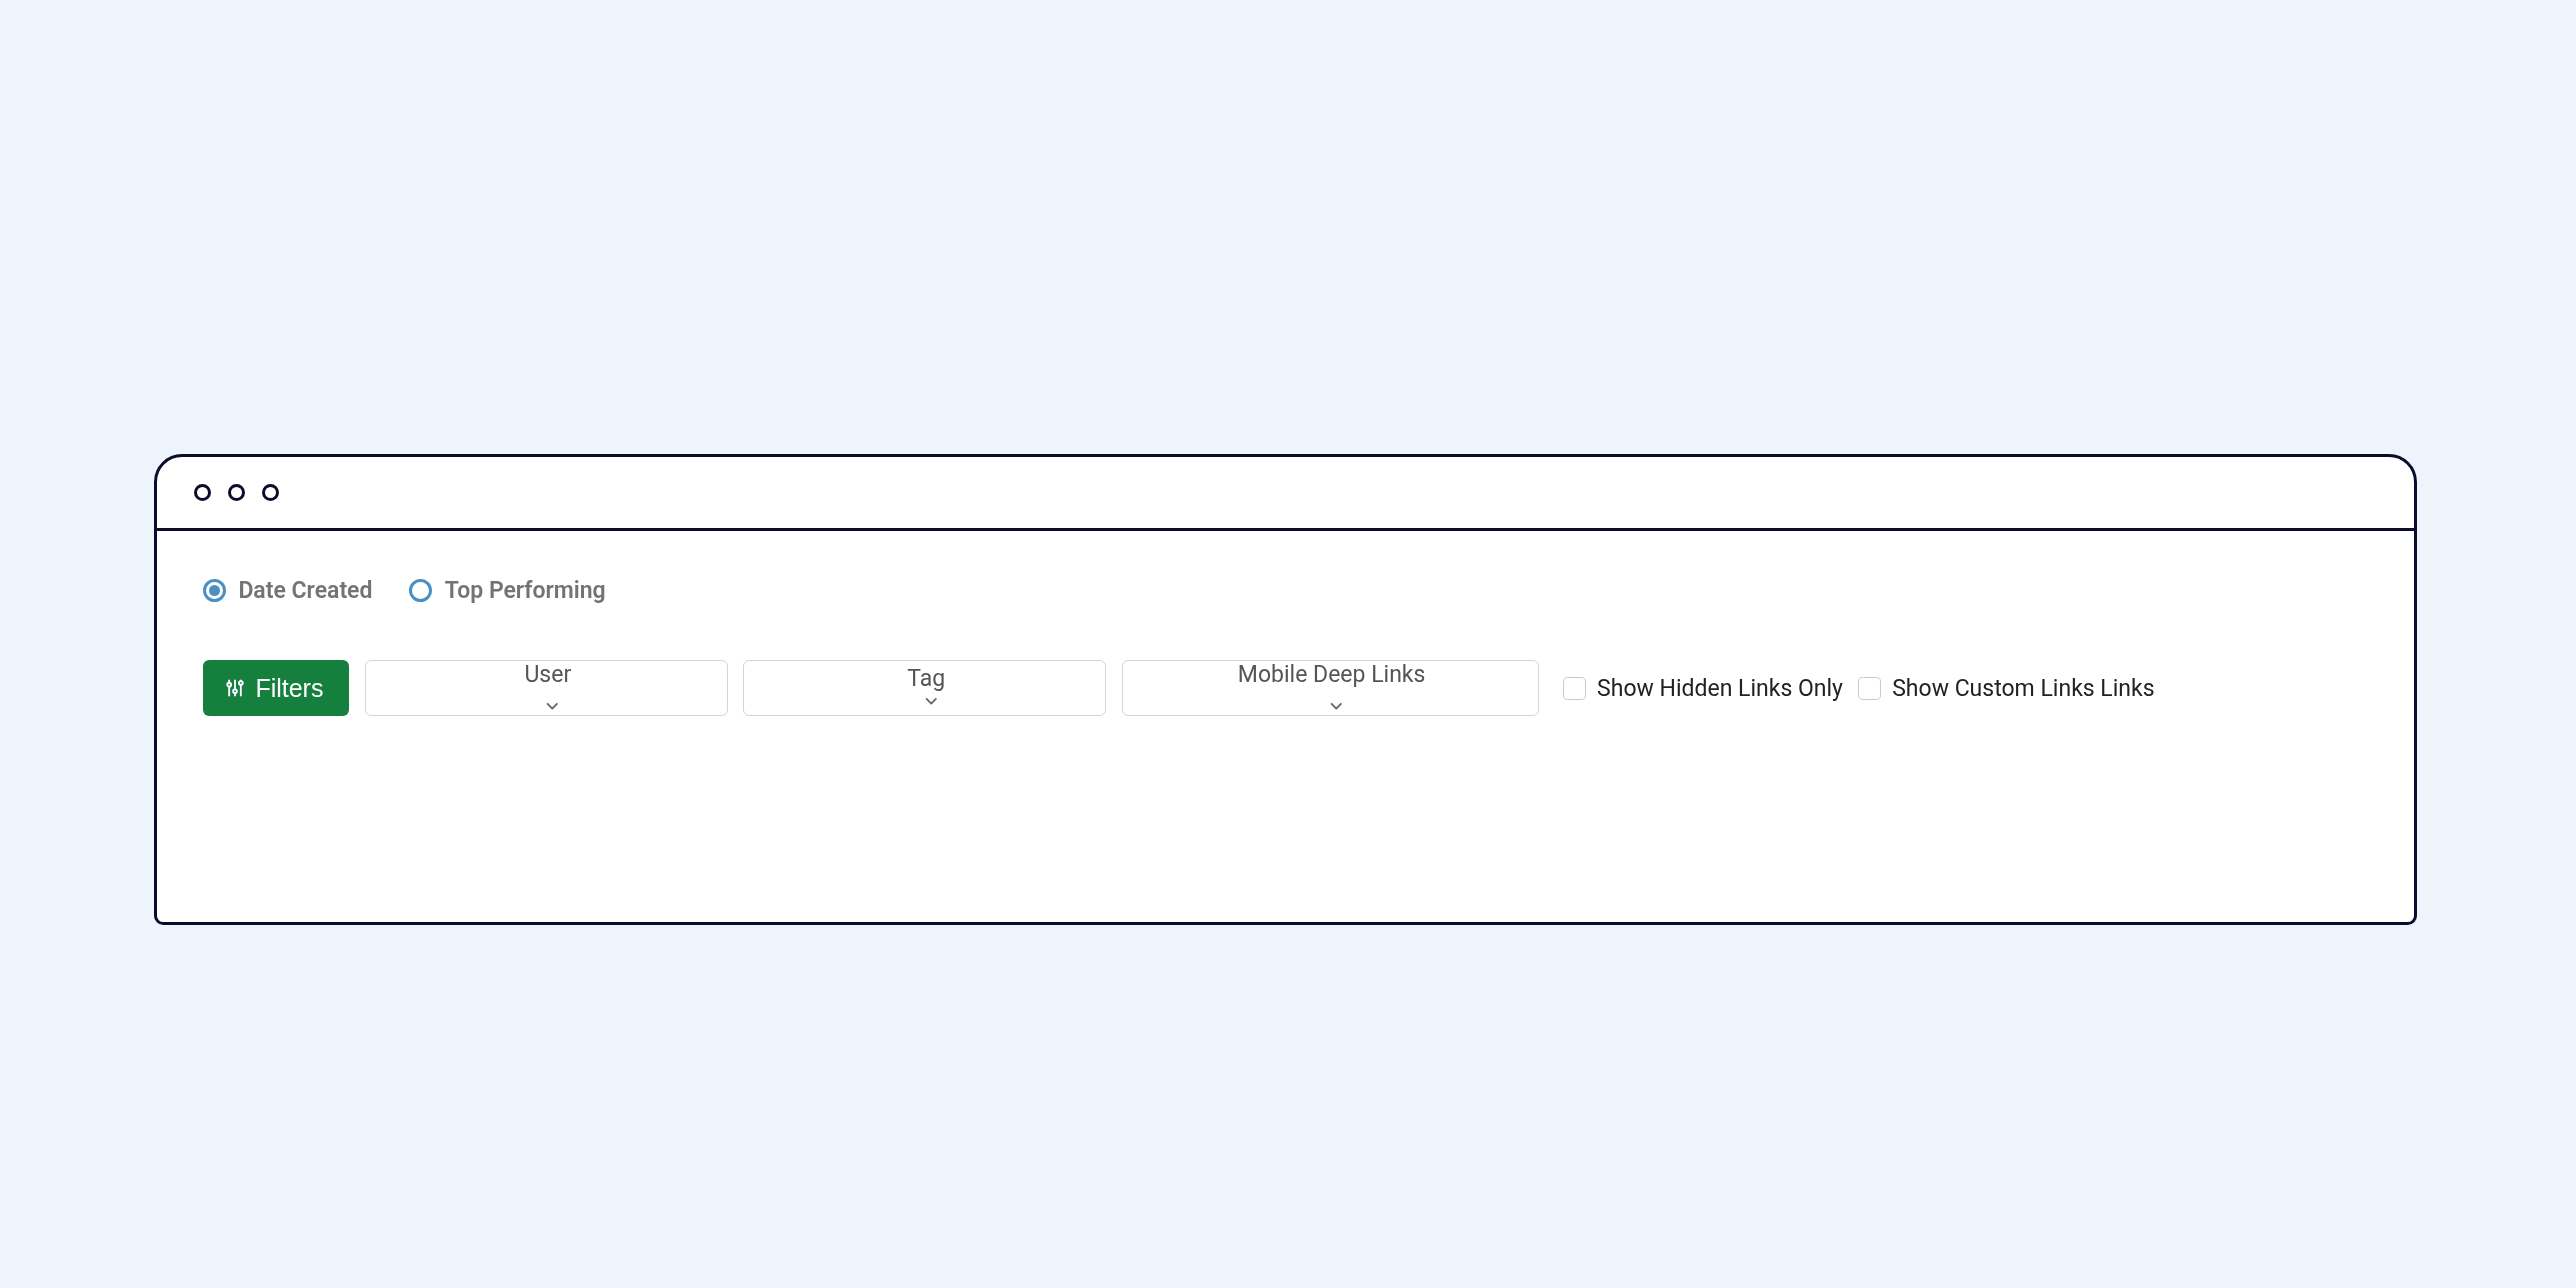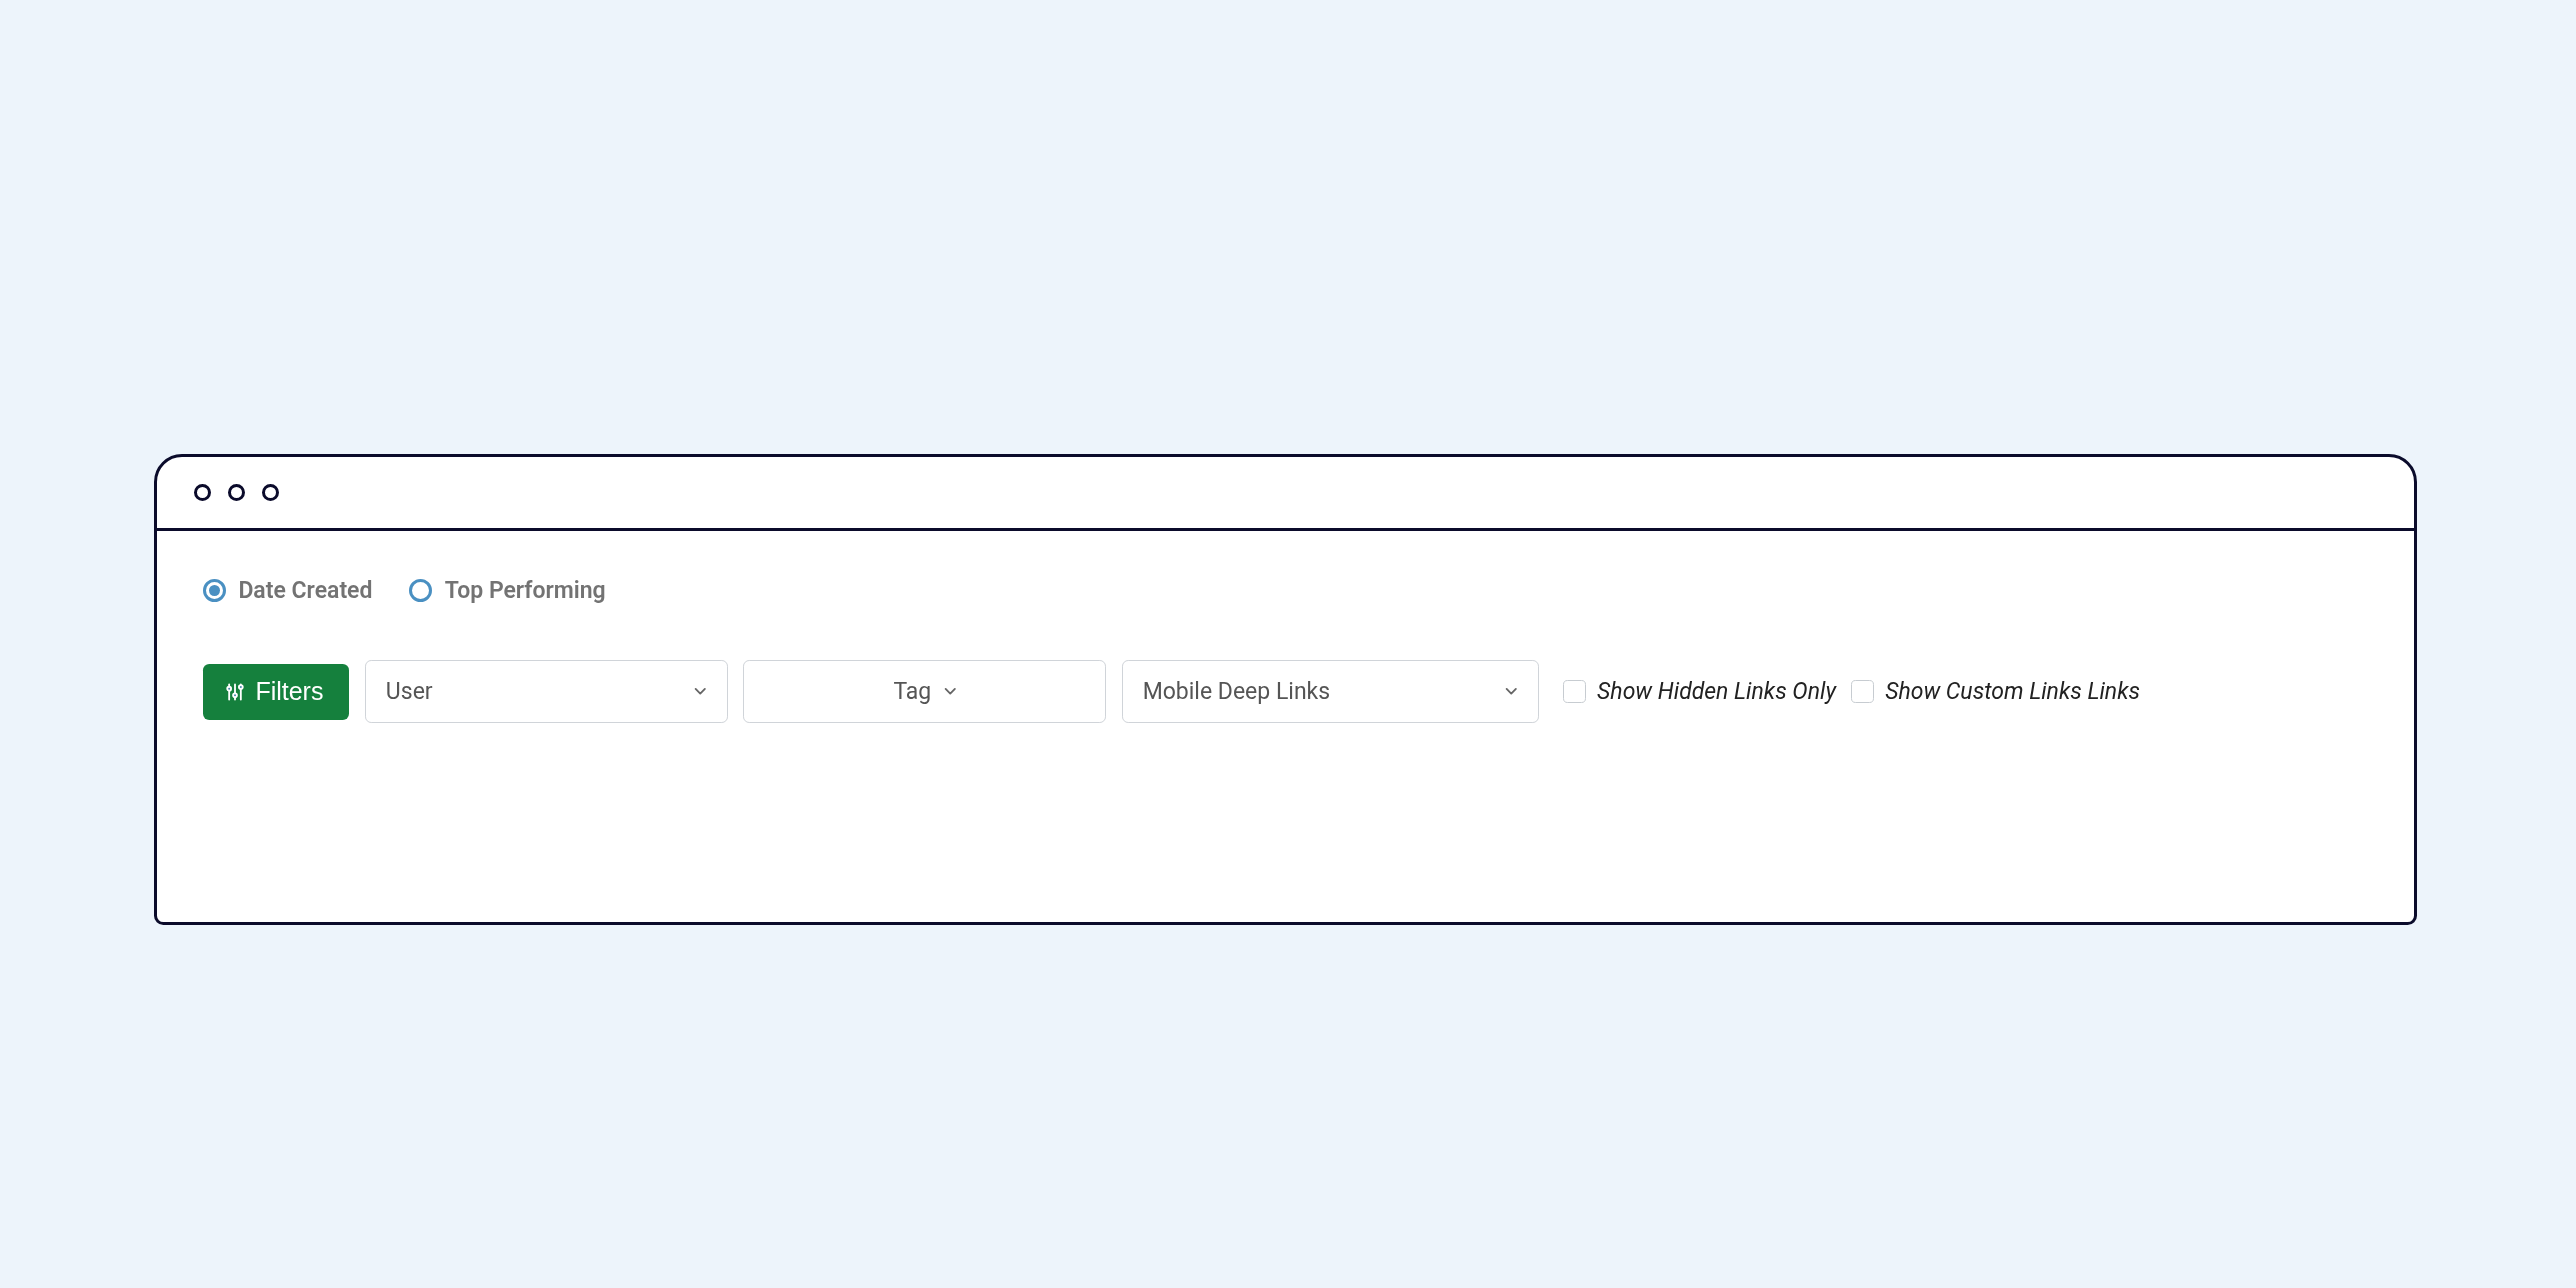--- a/index.html
+++ b/index.html
@@ -95,31 +95,32 @@
     padding: 0 26px 0 21.6px;
     display: flex;
     align-items: center;
     gap: 10.8px;
     font-size: 25px;
     font-weight: 500;
     cursor: pointer;
   }
   .filters-btn svg { flex-shrink: 0; }
   .dropdown {
-    height: 63px;
+    height: 56px;
     border: 1.5px solid #d0d4d9;
     border-radius: 6.2px;
     background: #fff;
     display: flex;
     align-items: center;
     justify-content: space-between;
     padding: 0 17px 0 20px;
     cursor: pointer;
     color: #555;
     font-size: 23px;
+    flex-direction: column;
   }
   .dd-user  { width: 363px; }
   .dd-tag   { width: 363px; justify-content: center; }
   .dd-deep  { width: 417px; }
   .dropdown .chev { flex-shrink: 0; margin-left: 9.3px; }
   .check-item {
     display: flex;
     align-items: center;
     gap: 10.8px;
     cursor: pointer;
@@ -129,21 +130,20 @@
     height: 23px;
     border: 1.5px solid #c7ccd1;
     border-radius: 4.6px;
     background: #fff;
     flex-shrink: 0;
   }
   .check-label {
     font-size: 23px;
     color: #222;
     white-space: nowrap;
-    font-style: italic;
   }
   .gap-lg { margin-left: 9.3px; }
 </style>
 </head>
 <body>
 
 <div class="stage">
   <div class="window">
 
     <div class="titlebar">

